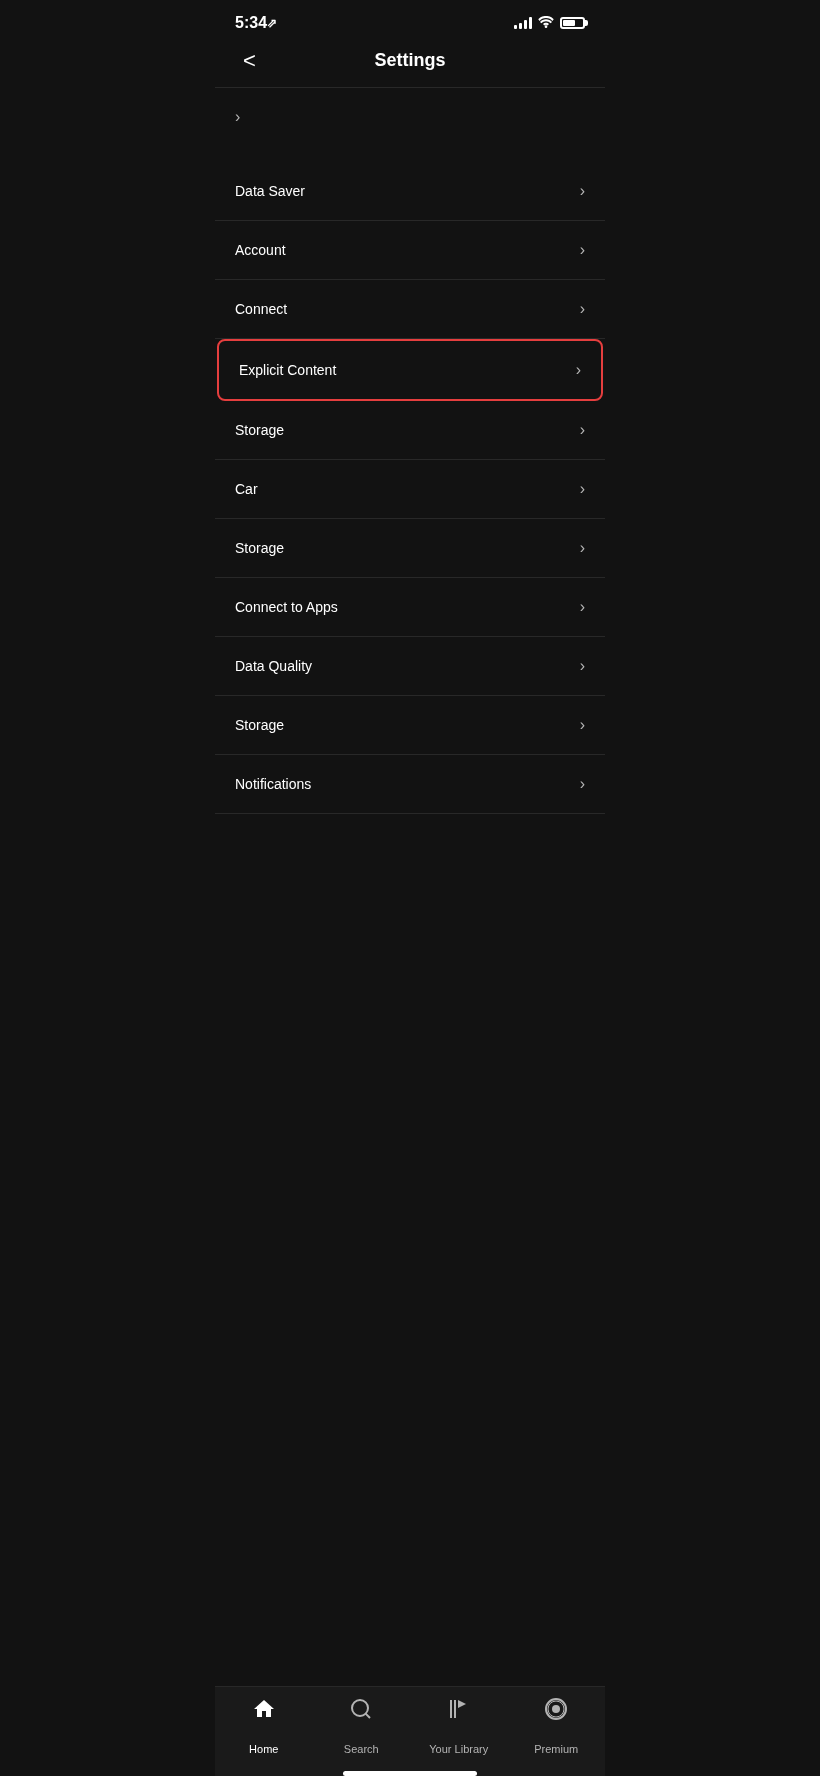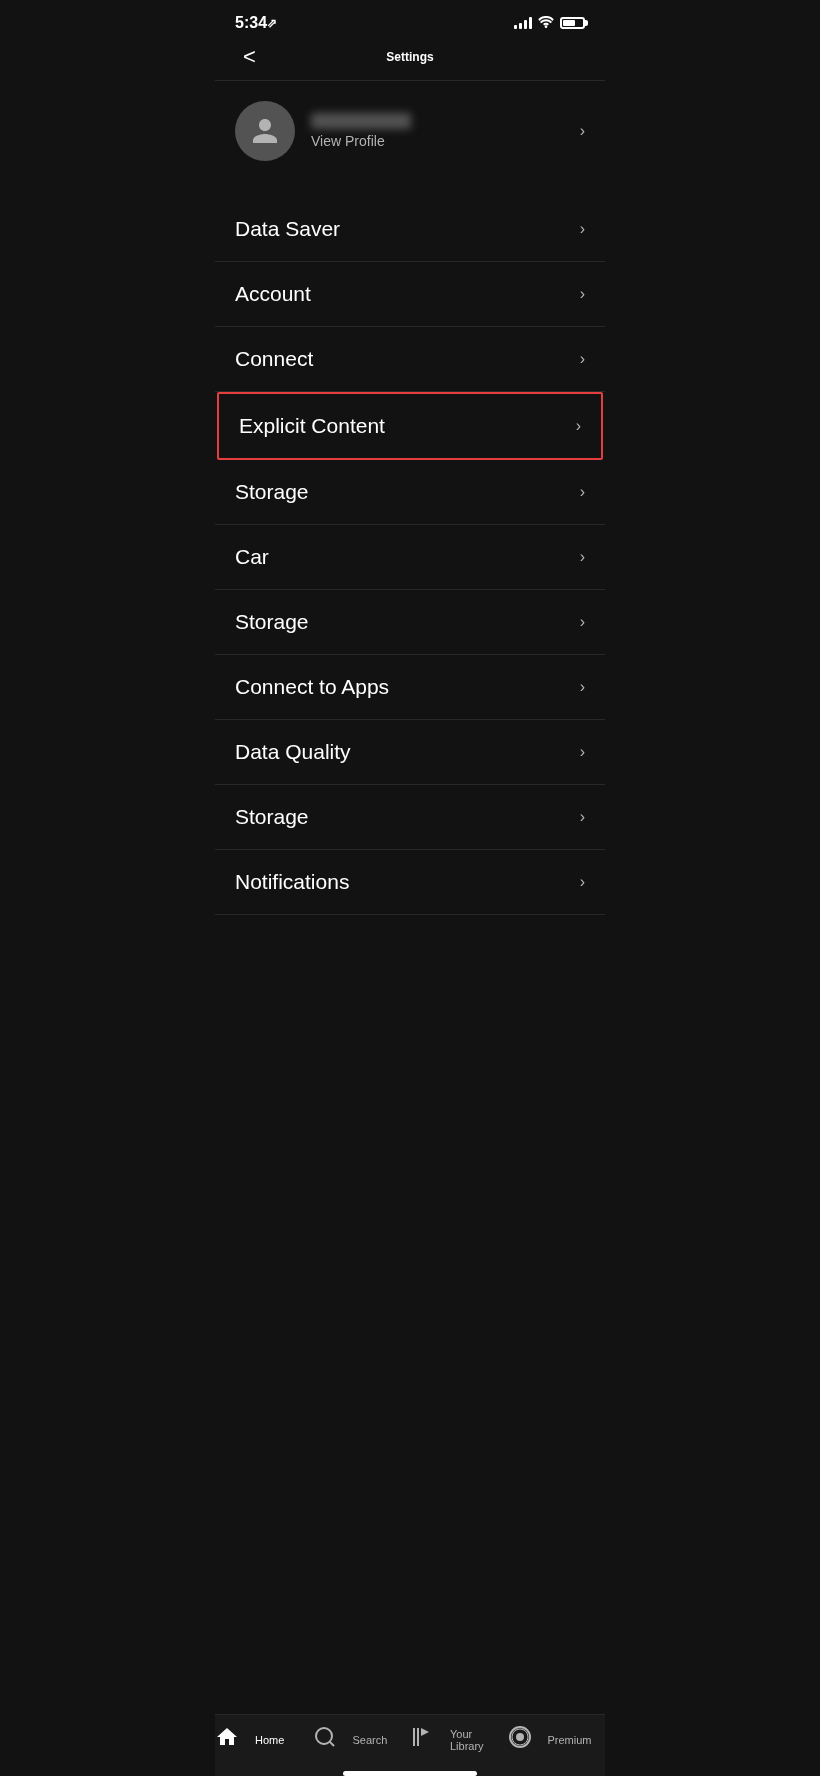--- a/index.html
+++ b/index.html
@@ -107,21 +107,21 @@
       left: 20px;
       font-size: 22px;
       color: #ffffff;
       cursor: pointer;
       background: none;
       border: none;
       padding: 4px 8px;
     }
 
     .nav-title {
-      font-size: 12px;
+      font-size: 18px;
       font-weight: 700;
       color: #ffffff;
       text-align: right;
     }
 
     
     .divider {
       height: 1px;
       background: #282828;
       margin: 0;
@@ -195,37 +195,37 @@
       justify-content: space-between;
       padding: 20px 20px;
       cursor: pointer;
       border-bottom: 1px solid #282828;
       position: relative;
     }
 
     .settings-item.highlighted {
       border: 2.5px solid #e53e3e;
       margin: 0 2px;
-      border-radius: 2px;
+      border-radius: 8px;
     }
 
     .settings-item-label {
-      font-size: 21px;
+      font-size: 14px;
       color: #ffffff;
       font-weight: 400;
     }
 
     .settings-item-chevron {
       color: #b3b3b3;
       font-size: 16px;
     }
 
     .nav-item {
       display: flex;
-      flex-direction: row;
+      flex-direction: column;
       align-items: center;
       gap: 16px;
       cursor: pointer;
       flex: 1;
     }
 
     .nav-item-icon {
       font-size: 24px;
       color: #b3b3b3;
     }
@@ -306,31 +306,20 @@
 <div class="nav-bar">
   <button class="back-button">&lt;</button>
   <span class="nav-title">Settings</span>
 </div>
 
 <div class="divider"></div>
 
 <div class="scroll-content">
 
   <div class="profile-section">
-    <div class="profile-left">
-      <div class="avatar">
-        <svg class="avatar-icon" viewBox="0 0 24 24" fill="#b3b3b3" width="30" height="30">
-          <path d="M12 12c2.7 0 4.8-2.1 4.8-4.8S14.7 2.4 12 2.4 7.2 4.5 7.2 7.2 9.3 12 12 12zm0 2.4c-3.2 0-9.6 1.6-9.6 4.8v2.4h19.2v-2.4c0-3.2-6.4-4.8-9.6-4.8z"></path>
-        </svg>
-      </div>
-      <div class="profile-info">
-        <div class="profile-name-blur"></div>
-        <span class="profile-label">View Profile</span>
-      </div>
-    </div>
     <span class="chevron">›</span>
   </div>
 
   <div class="settings-list" id="settings-list">
   <div class="settings-item">
         <span class="settings-item-label">Data Saver</span>
         <span class="settings-item-chevron">›</span>
       </div>
       <div class="settings-item">
         <span class="settings-item-label">Account</span>

